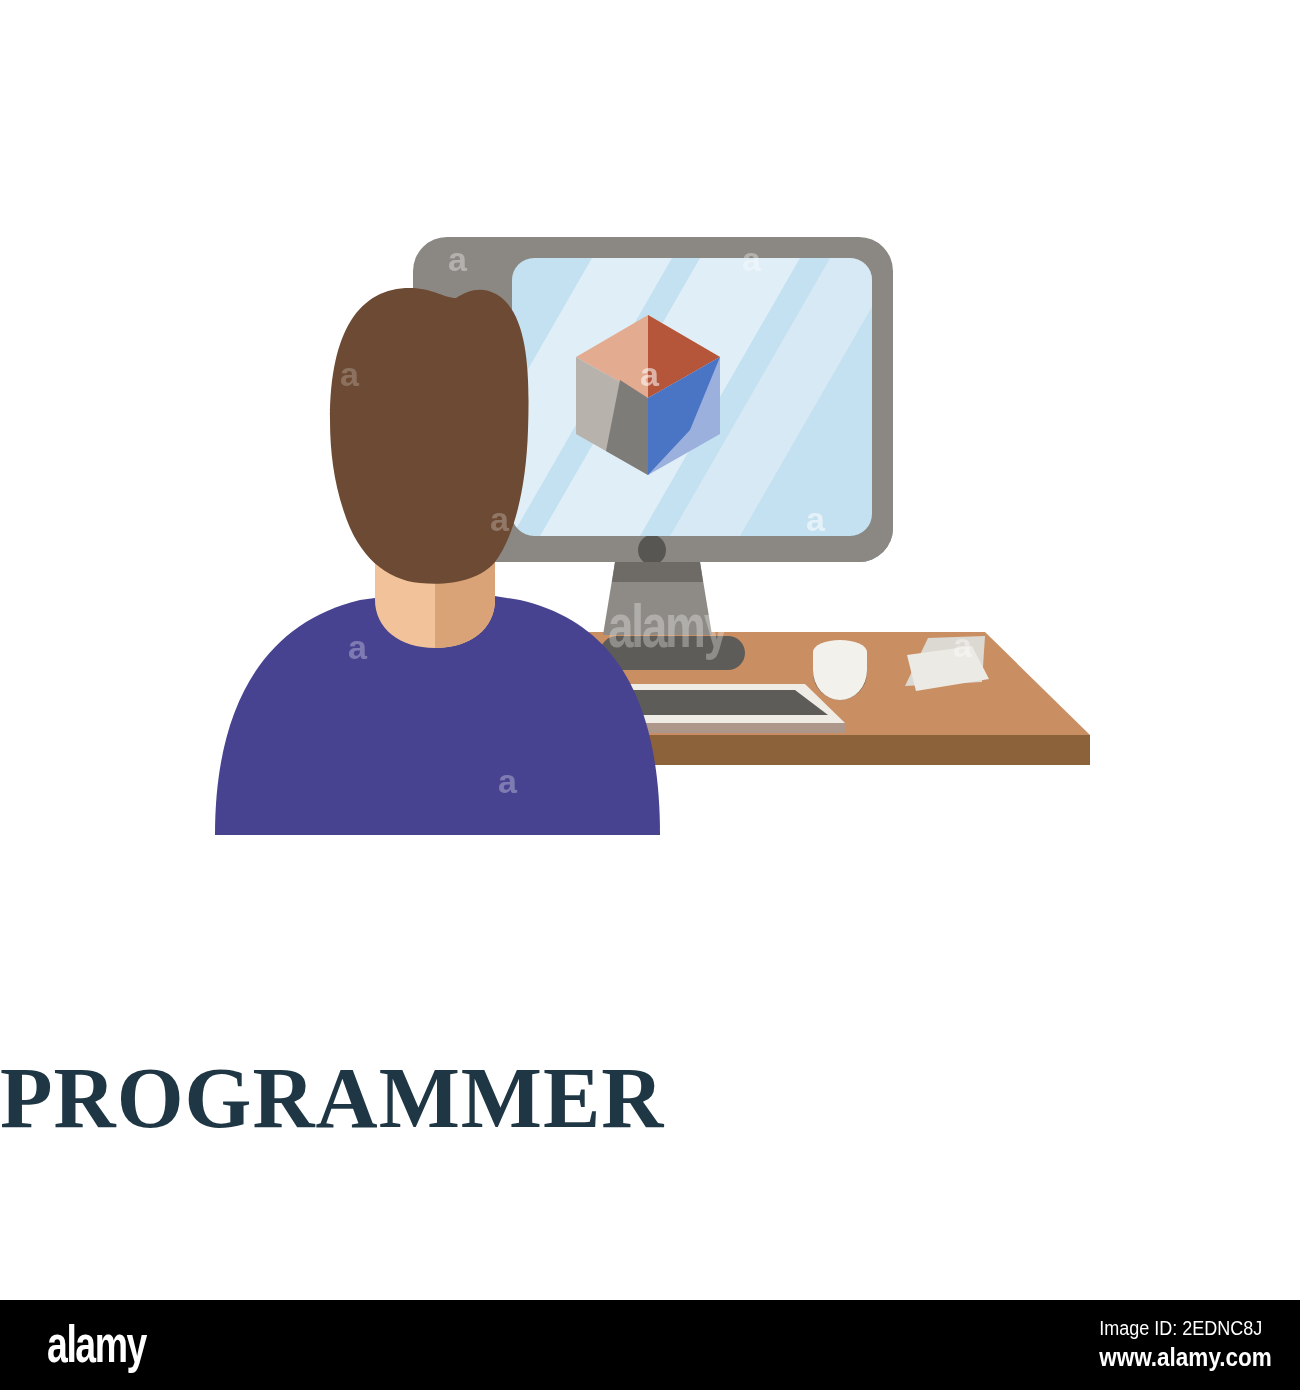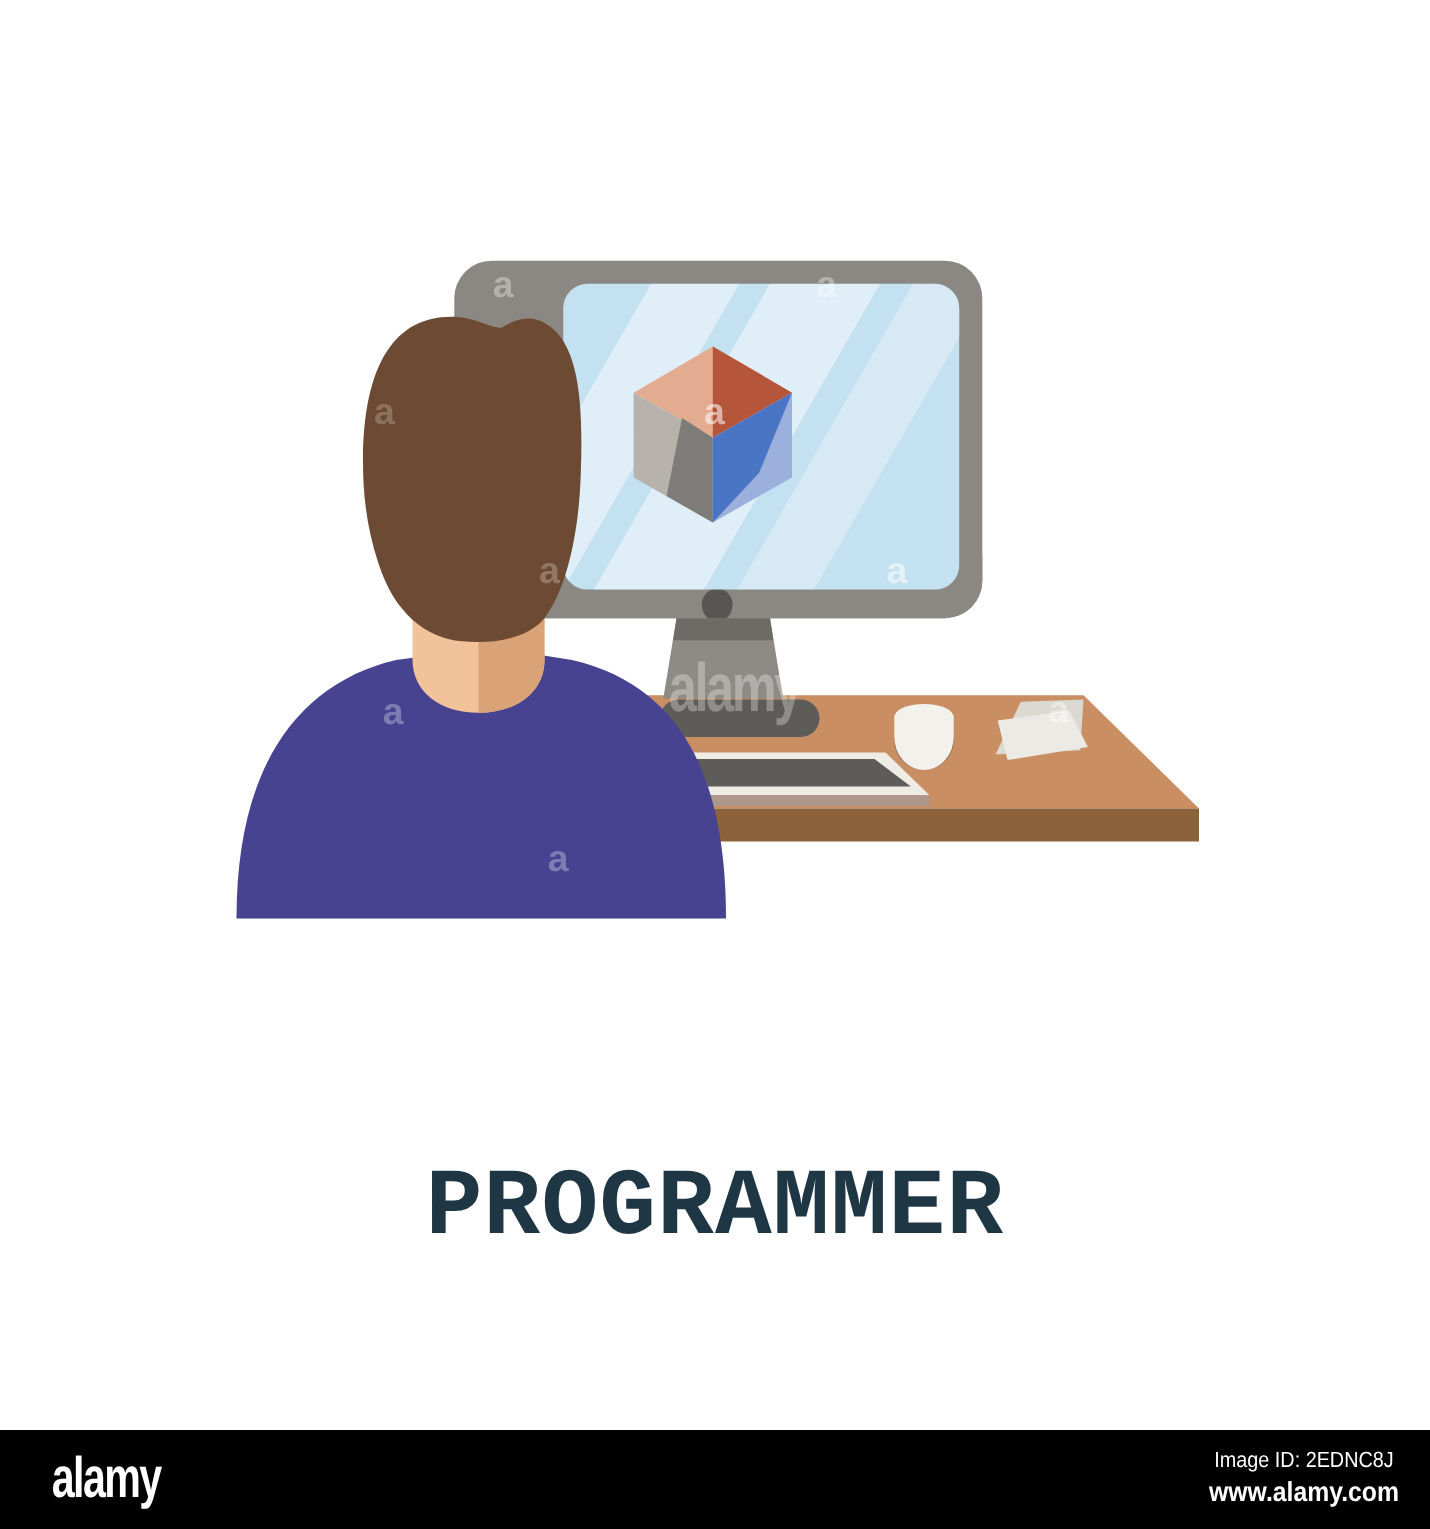--- a/index.html
+++ b/index.html
@@ -31,22 +31,21 @@
     height: 1300px;
     display: block;
   }
 
   
   #caption {
     position: absolute;
     left: 0;
     top: 1055px;
     width: 1300px;
-    text-align: center;
-    font-family: Liberation Mono, monospace;
+    font-family: Liberation Serif, serif;
     font-weight: bold;
     font-size: 86px;
     letter-spacing: 1px;
     color: #1f3744;
     line-height: 1;
     user-select: none;
   }
 
   
   #footer-bar {
@@ -67,21 +66,21 @@
     font-size: 52px;
     letter-spacing: -2px;
     line-height: 1;
     transform: scaleX(0.72);
     transform-origin: left top;
   }
   #footer-right {
     position: absolute;
     right: 28px;
     top: 16px;
-    text-align: center;
+    text-align: left;
     color: #ffffff;
   }
   #footer-imageid {
     font-family: "Liberation Sans", sans-serif;
     font-size: 20px;
     line-height: 1.25;
     transform: scaleX(0.9);
     transform-origin: right top;
   }
   #footer-url {

